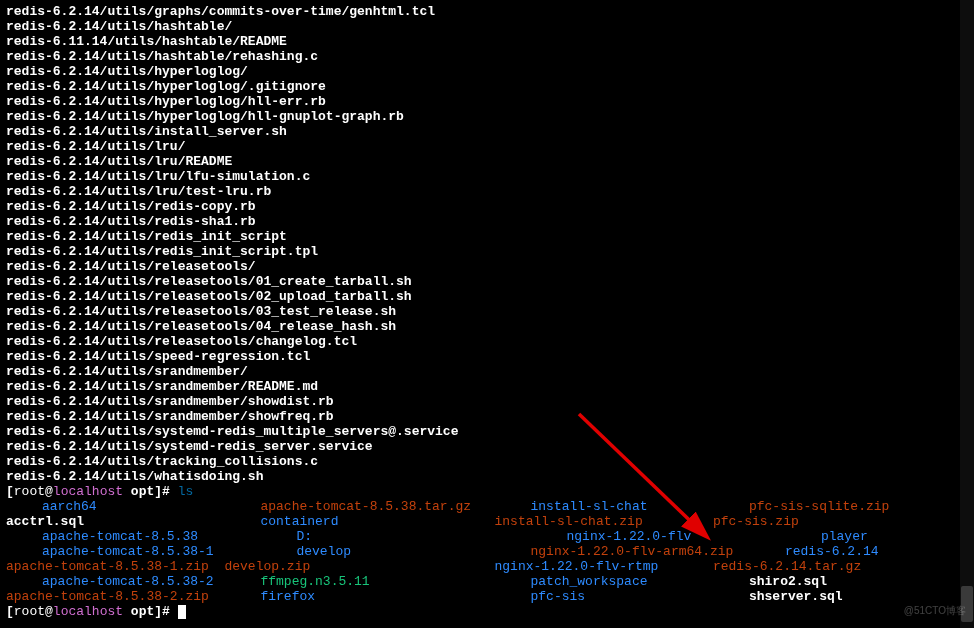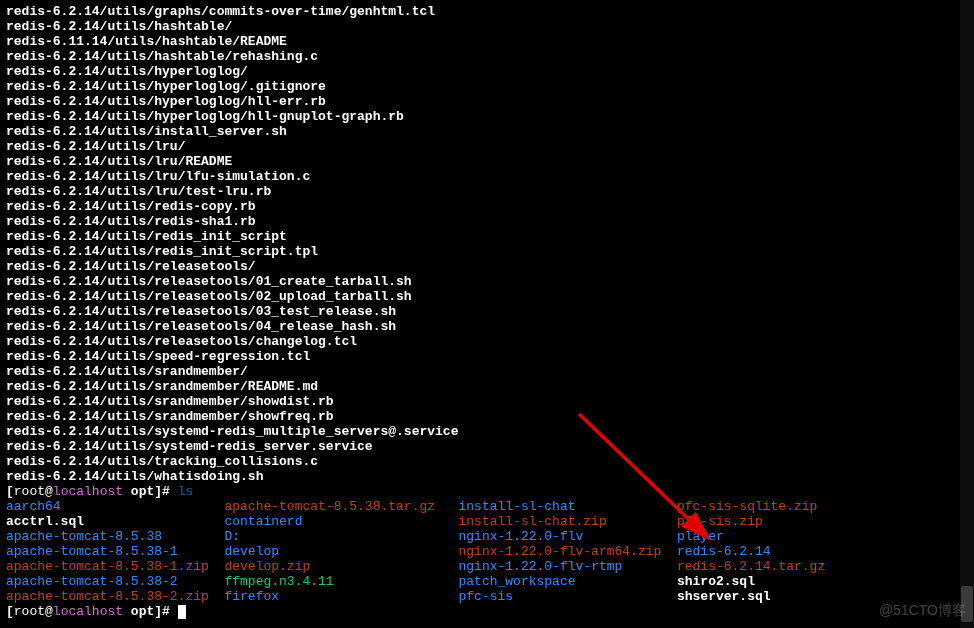--- a/index.html
+++ b/index.html
@@ -12,42 +12,42 @@
     width: 974px;
     height: 628px;
     overflow: hidden;
     position: relative;
     padding: 4px 6px;
   }
   .line { white-space: pre; }
   .white { color: #fff; font-weight: bold; }
   .prompt-user { color: #fff; }
   .prompt-host { color: #d16fd1; }
-  .dir-blue { color: #2e8bff; }
+  .dir-blue { color: #2e8bff; margin-left: 36px; }
   .exec-green { color: #18c47a; }
   .arch-red { color: #c2410c; }
   .cmd { color: #0369a1; }
   .ls-grid { white-space: pre; }
   .cursor {
     display: inline-block;
     width: 8px;
     height: 14px;
     background: #fff;
     vertical-align: text-bottom;
   }
   .arrow {
     position: absolute;
     pointer-events: none;
   }
   .watermark {
     position: absolute;
     right: 8px;
     bottom: 10px;
     color: rgba(255,255,255,0.25);
-    font-size: 14px;
+    font-size: 10px;
     font-family: sans-serif;
   }
   .scrollbar {
     position: absolute;
     right: 0;
     top: 0;
     width: 14px;
     height: 628px;
     background: #0d0d0d;
   }
@@ -94,21 +94,21 @@
     <div class="line white">redis-6.2.14/utils/systemd-redis_multiple_servers@.service</div>
     <div class="line white">redis-6.2.14/utils/systemd-redis_server.service</div>
     <div class="line white">redis-6.2.14/utils/tracking_collisions.c</div>
     <div class="line white">redis-6.2.14/utils/whatisdoing.sh</div>
     <div class="line"><span class="white">[</span><span class="prompt-user">root@</span><span class="prompt-host">localhost</span><span class="white"> opt</span><span class="white">]# </span><span class="cmd">ls</span></div>
     <div class="line ls-grid"><span class="dir-blue">aarch64</span>                     <span class="arch-red">apache-tomcat-8.5.38.tar.gz</span>   <span class="dir-blue">install-sl-chat</span>             <span class="arch-red">pfc-sis-sqlite.zip</span>    </div>
     <div class="line ls-grid"><span class="white">acctrl.sql</span>                  <span class="dir-blue">containerd</span>                    <span class="arch-red">install-sl-chat.zip</span>         <span class="arch-red">pfc-sis.zip</span>           </div>
     <div class="line ls-grid"><span class="dir-blue">apache-tomcat-8.5.38</span>        <span class="dir-blue">D:</span>                            <span class="dir-blue">nginx-1.22.0-flv</span>            <span class="dir-blue">player</span>                </div>
     <div class="line ls-grid"><span class="dir-blue">apache-tomcat-8.5.38-1</span>      <span class="dir-blue">develop</span>                       <span class="arch-red">nginx-1.22.0-flv-arm64.zip</span>  <span class="dir-blue">redis-6.2.14</span>          </div>
     <div class="line ls-grid"><span class="arch-red">apache-tomcat-8.5.38-1.zip</span>  <span class="arch-red">develop.zip</span>                   <span class="dir-blue">nginx-1.22.0-flv-rtmp</span>       <span class="arch-red">redis-6.2.14.tar.gz</span>   </div>
-    <div class="line ls-grid"><span class="dir-blue">apache-tomcat-8.5.38-2</span>      <span class="exec-green">ffmpeg.n3.4.11</span>                <span class="dir-blue">patch_workspace</span>             <span class="white">shiro2.sql</span>            </div>
+    <div class="line ls-grid"><span class="dir-blue">apache-tomcat-8.5.38-2</span>      <span class="exec-green">ffmpeg.n3.5.11</span>                <span class="dir-blue">patch_workspace</span>             <span class="white">shiro2.sql</span>            </div>
     <div class="line ls-grid"><span class="arch-red">apache-tomcat-8.5.38-2.zip</span>  <span class="dir-blue">firefox</span>                       <span class="dir-blue">pfc-sis</span>                     <span class="white">shserver.sql</span>          </div>
     <div class="line"><span class="white">[</span><span class="prompt-user">root@</span><span class="prompt-host">localhost</span><span class="white"> opt</span><span class="white">]# </span><span class="cursor"></span></div>
   </div>
 
 <svg class="arrow" width="974" height="628" style="left:0;top:0">
   <defs>
     <marker id="ah" markerWidth="10" markerHeight="10" refX="7" refY="3" orient="auto">
       <path d="M0,0 L0,6 L9,3 z" fill="#e00000"></path>
     </marker>
   </defs>

